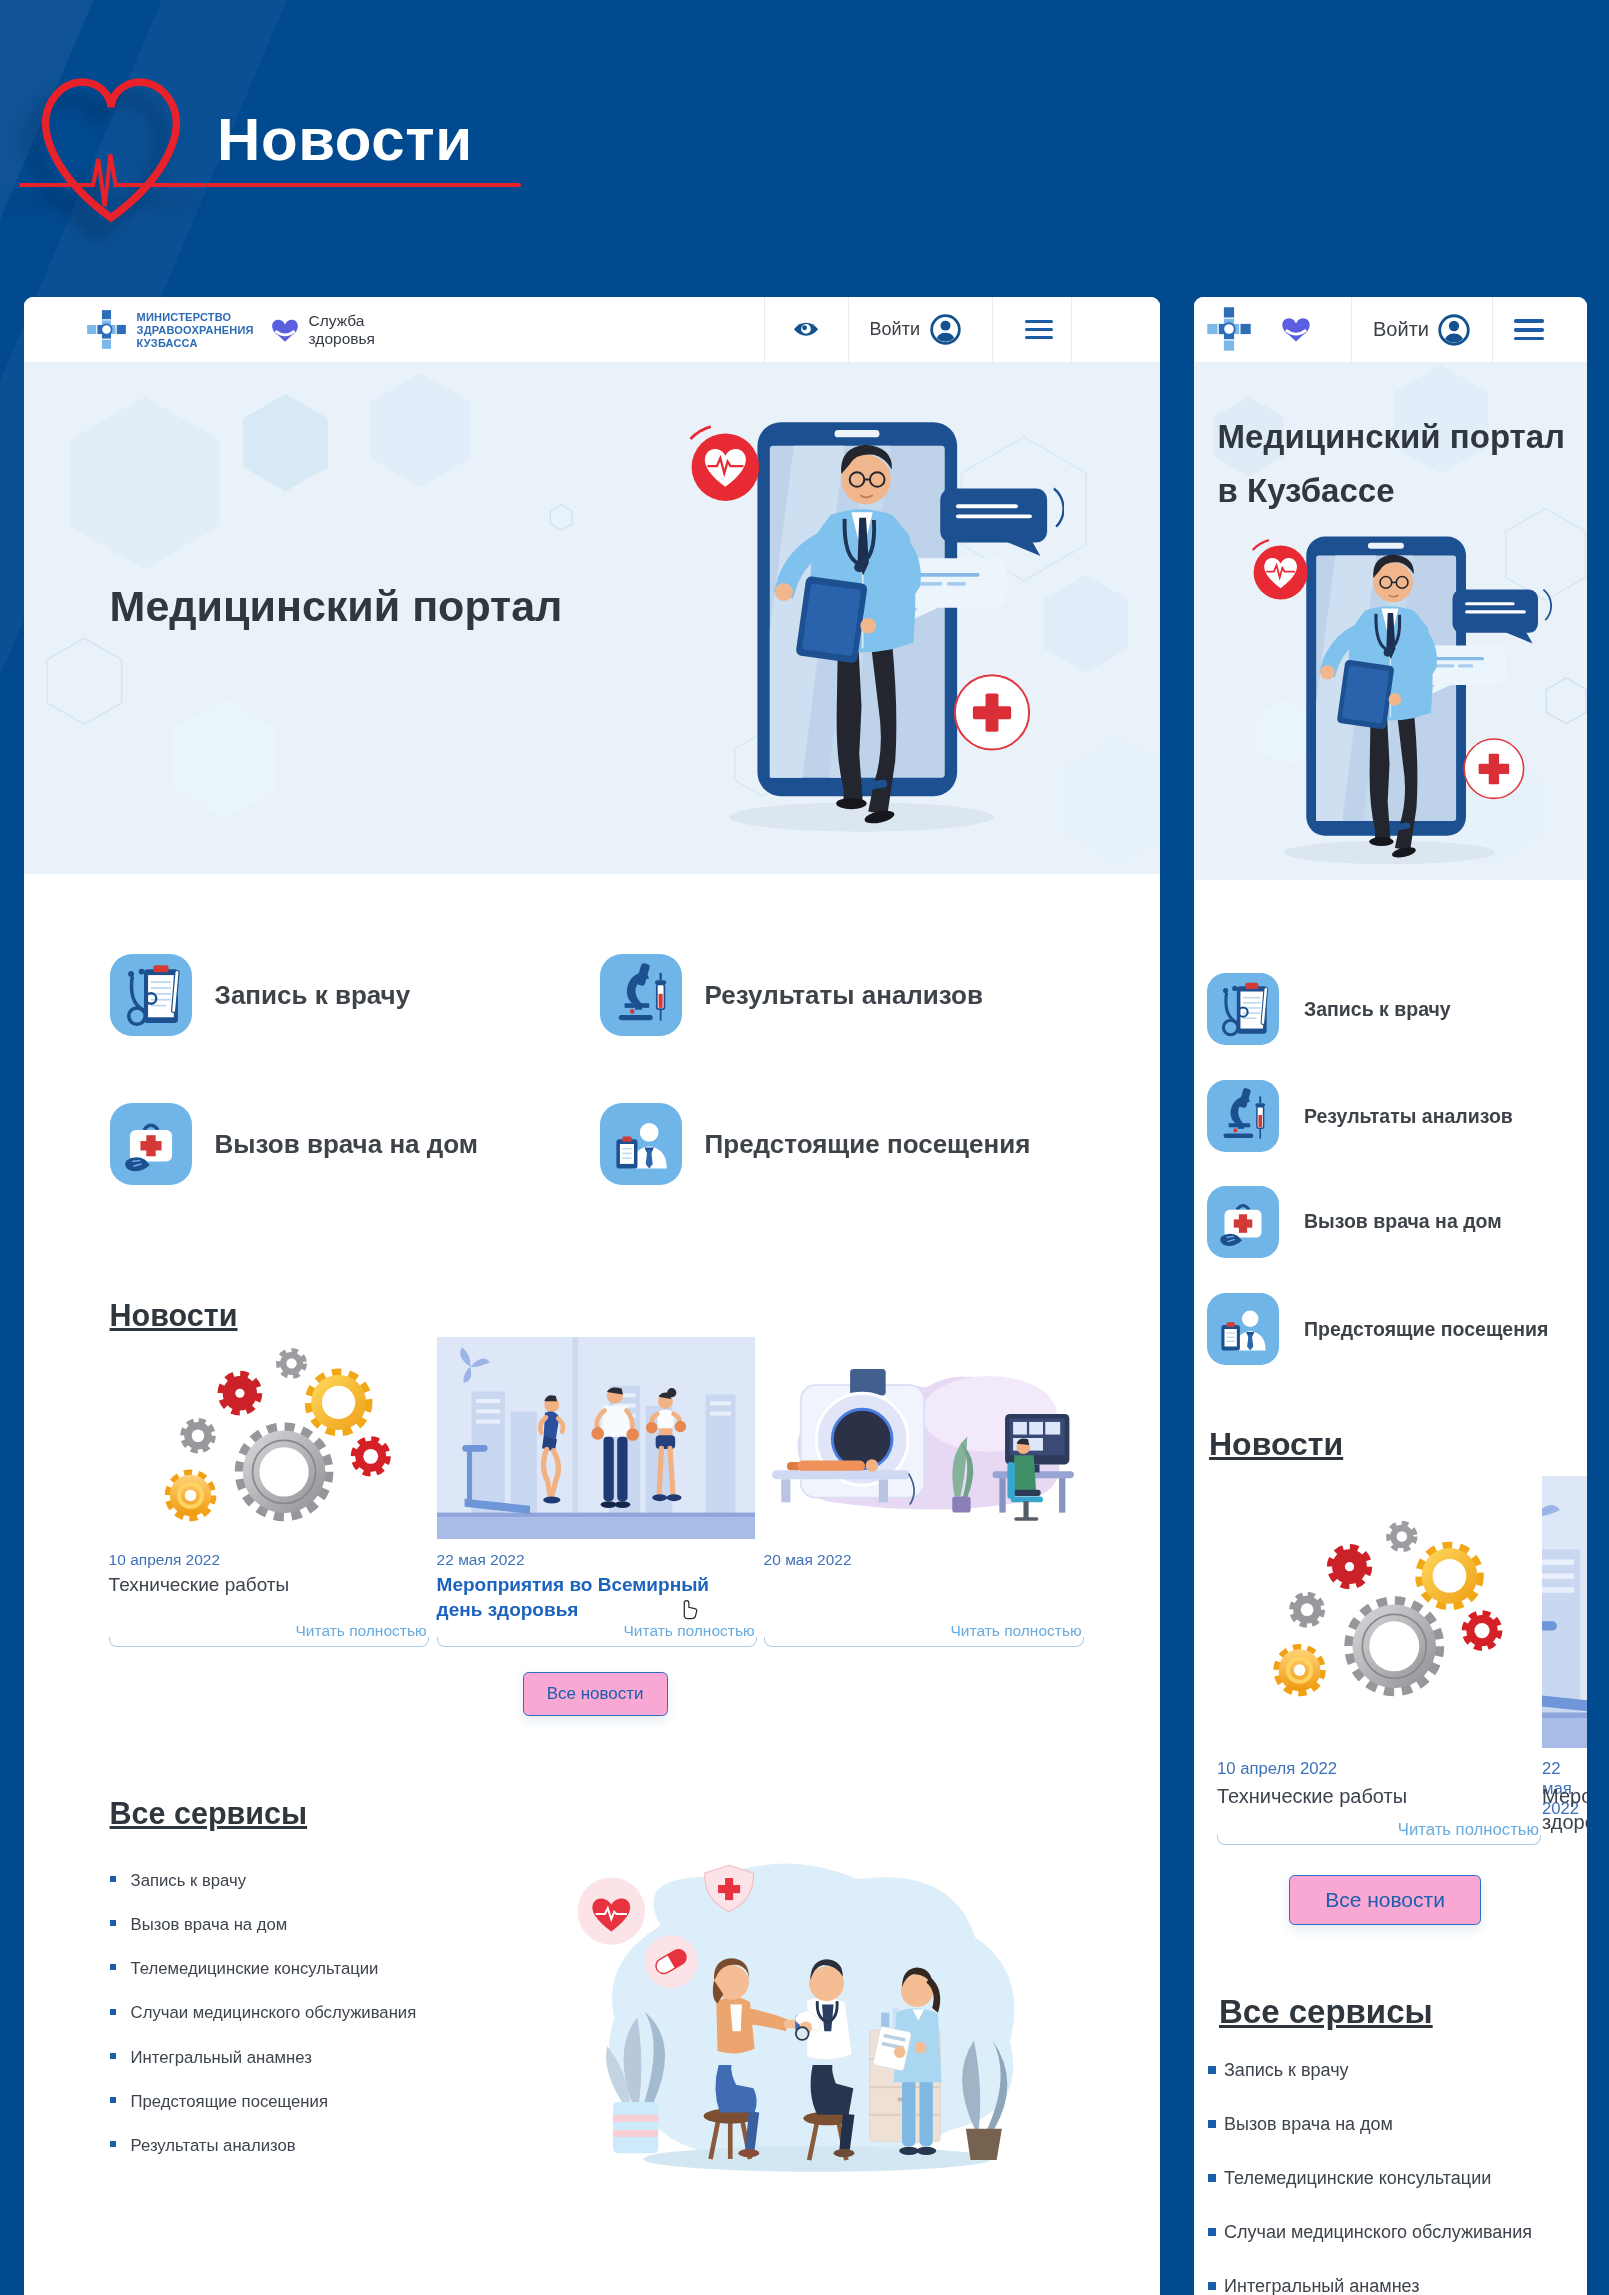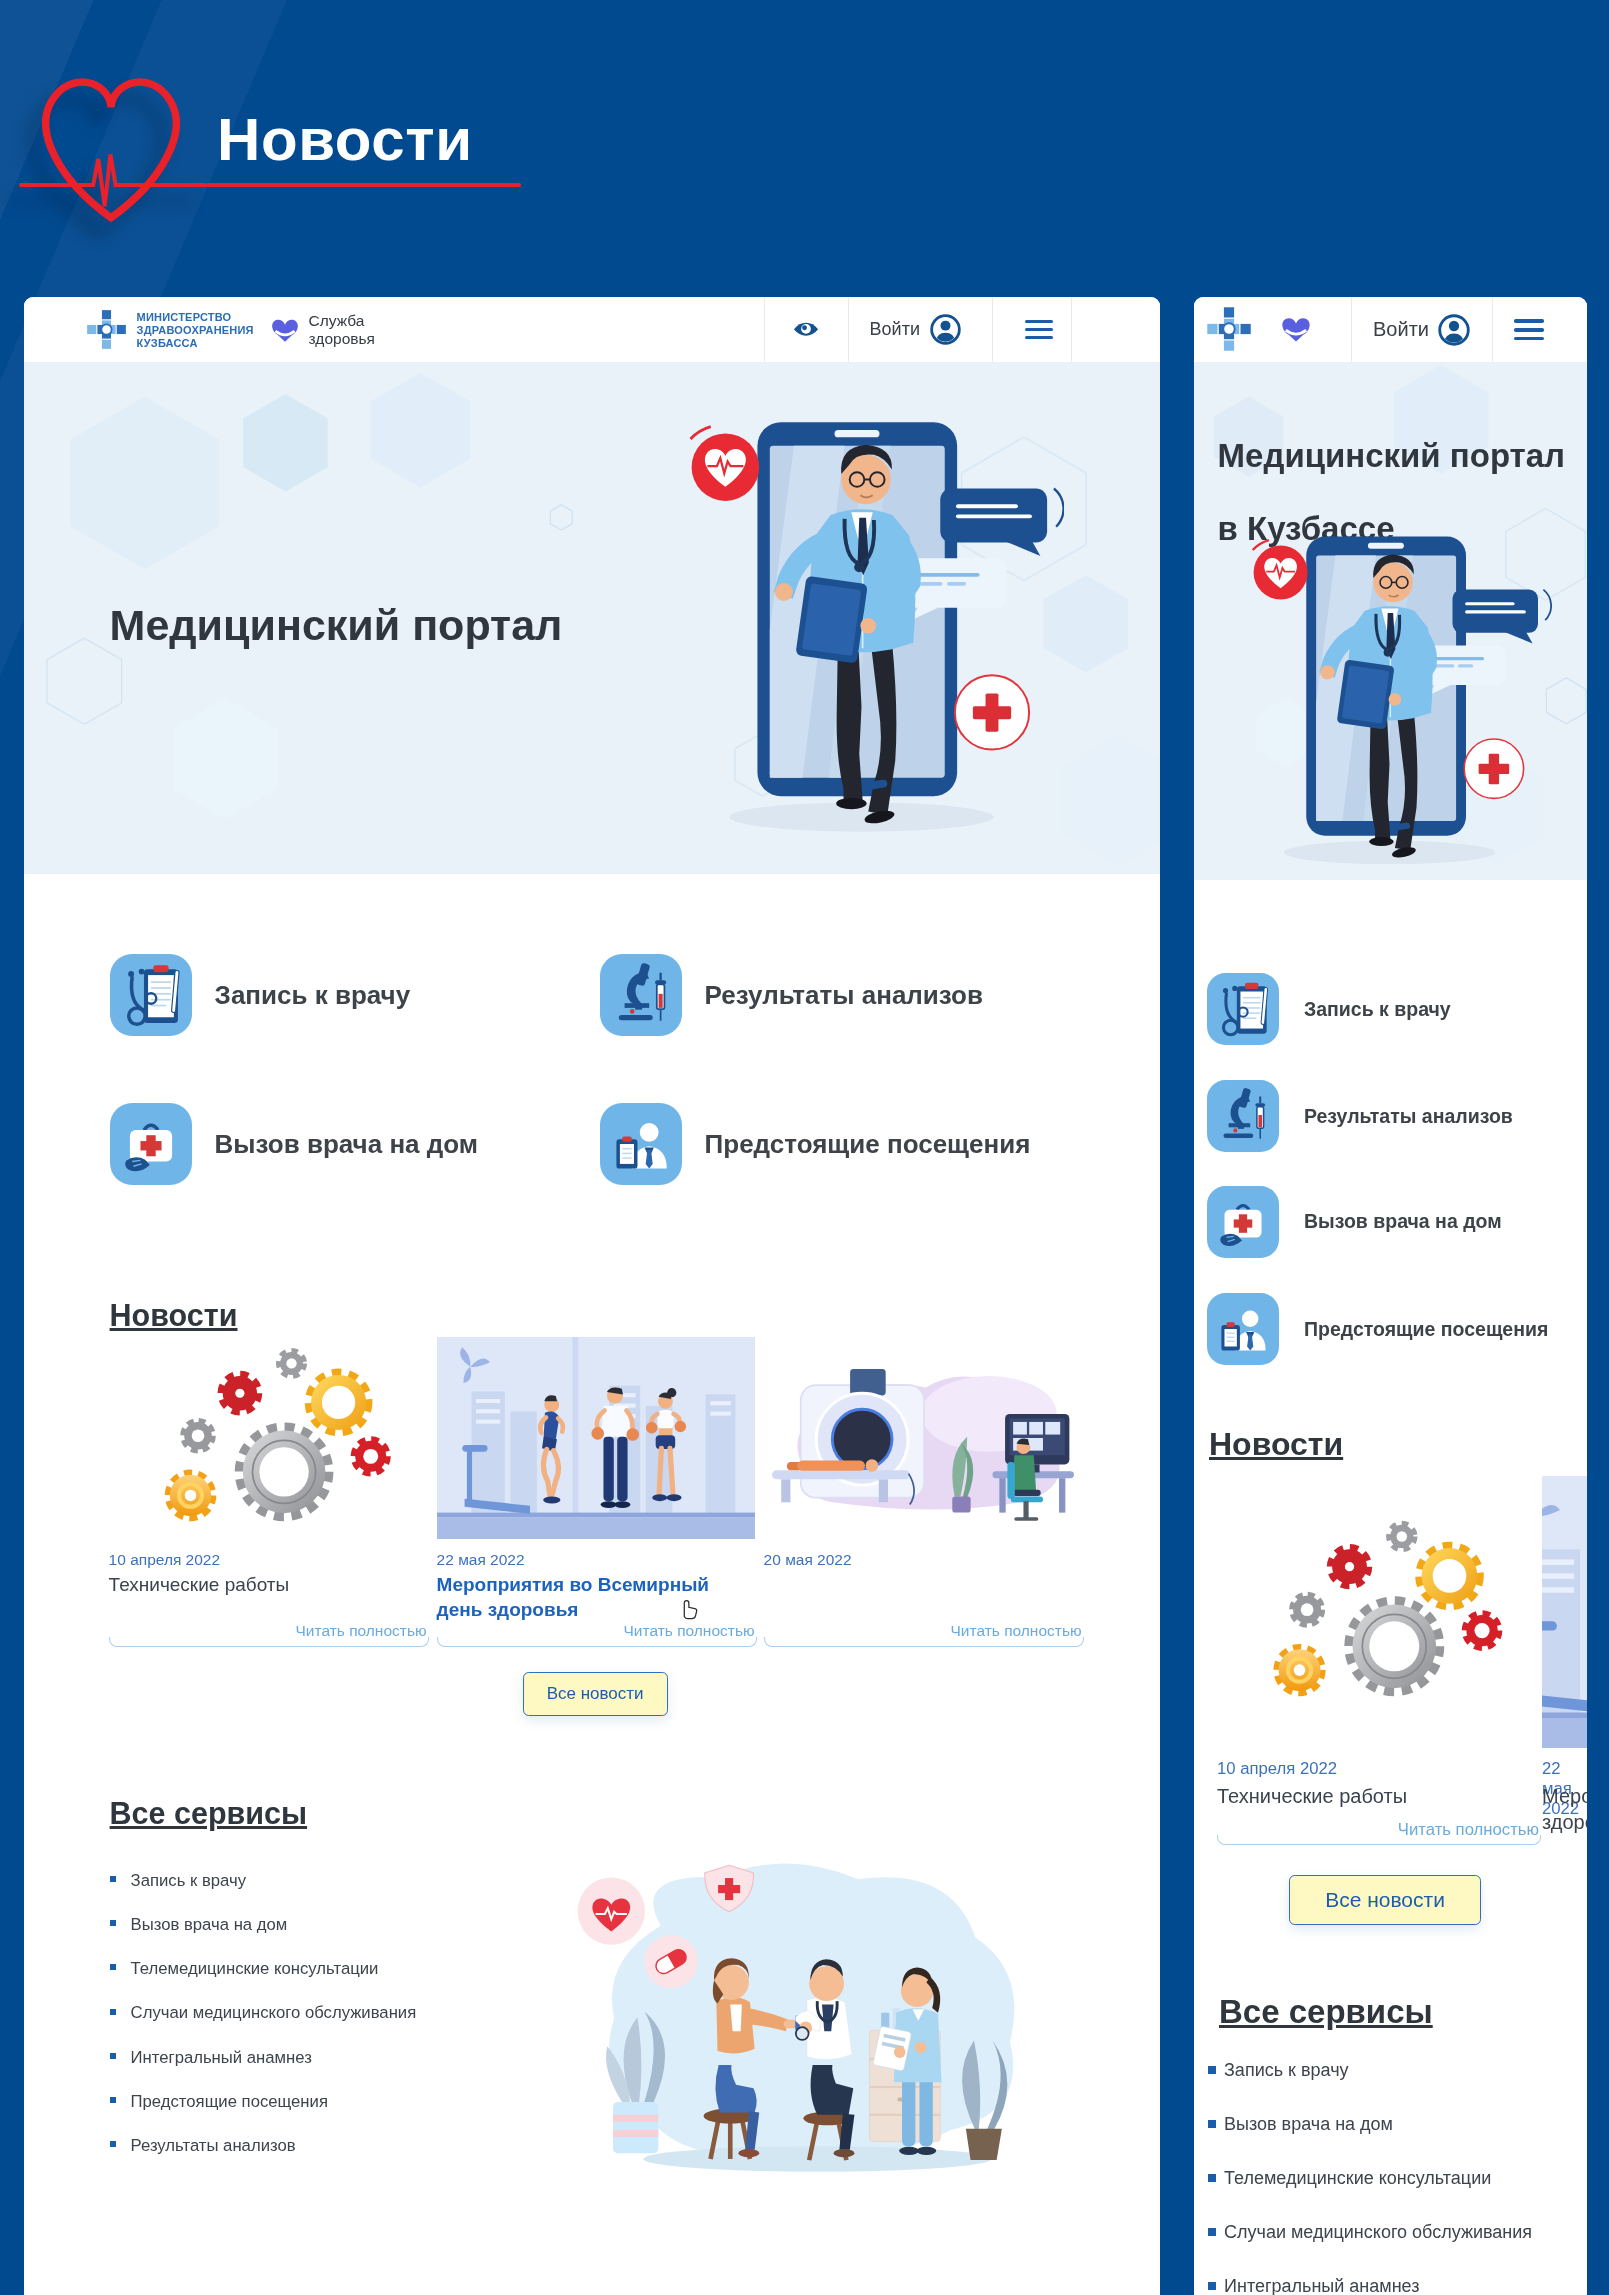--- a/index.html
+++ b/index.html
@@ -19,33 +19,33 @@
   .hdr{position:absolute;left:0;top:0;width:100%;height:65px;background:#fff;border-bottom:0.6px solid #edf0f4;z-index:5;}
   .hdr-div{position:absolute;top:0;width:1.1px;height:65px;background:#e7ebef;}
   .ministry-text{position:absolute;font-size:11px;line-height:13.2px;font-weight:700;color:#2b6cb5;letter-spacing:0.2px;}
   .sluzhba-text{position:absolute;font-size:15.5px;line-height:18px;font-weight:500;color:#363c44;}
   .login-label{position:absolute;font-size:18px;color:#3a4047;}
   .burger{position:absolute;display:flex;flex-direction:column;justify-content:space-between;cursor:pointer;}
   .burger span{display:block;background:#1c5ca6;border-radius:1.7px;}
   
   .hero{position:absolute;left:0;background:#e9f2f9;overflow:hidden;}
   .hero-title{position:absolute;font-weight:800;color:#30373e;}
-  .hero-title span{display:block;margin-top:19px;}
+  .hero-title span{display:block;}
   
   .tile-ico{position:absolute;background:#70b5e8;border-radius:22px;}
   .svc-label{position:absolute;transform:translateY(-50%);font-weight:700;color:#3e434a;white-space:nowrap;}
   
   .sec-heading{position:absolute;font-weight:800;color:#2f363d;line-height:1;text-decoration:underline;}
   .news-img{position:absolute;overflow:hidden;background:#fff;}
   .date{position:absolute;color:#3e72b8;}
   .news-title{position:absolute;color:#3c434e;line-height:1.32;}
   .news-title.hot{color:#1b63be;font-weight:700;}
   .read{position:absolute;color:#67abe0;text-align:right;}
   .card-line{position:absolute;height:8.6px;border:1.1px solid #abceec;border-top:none;border-radius:0 0 8px 8px;}
-  .btn{position:absolute;display:flex;align-items:center;justify-content:center;background:#fef9c3;
+  .btn{position:absolute;display:flex;align-items:center;justify-content:center;background:#f9a8d4;
        border:1.1px solid #2e6fc2;border-radius:5.7px;color:#1d5dae;box-shadow:0 4.6px 10.3px rgba(40,90,160,.12);cursor:pointer;}
   
   .bullet{position:absolute;background:#1a5dab;}
   .svc-item{position:absolute;color:#3d444d;white-space:nowrap;}
 </style>
 </head>
 <body>
 
 <svg width="0" height="0" style="position:absolute">
   <defs>

